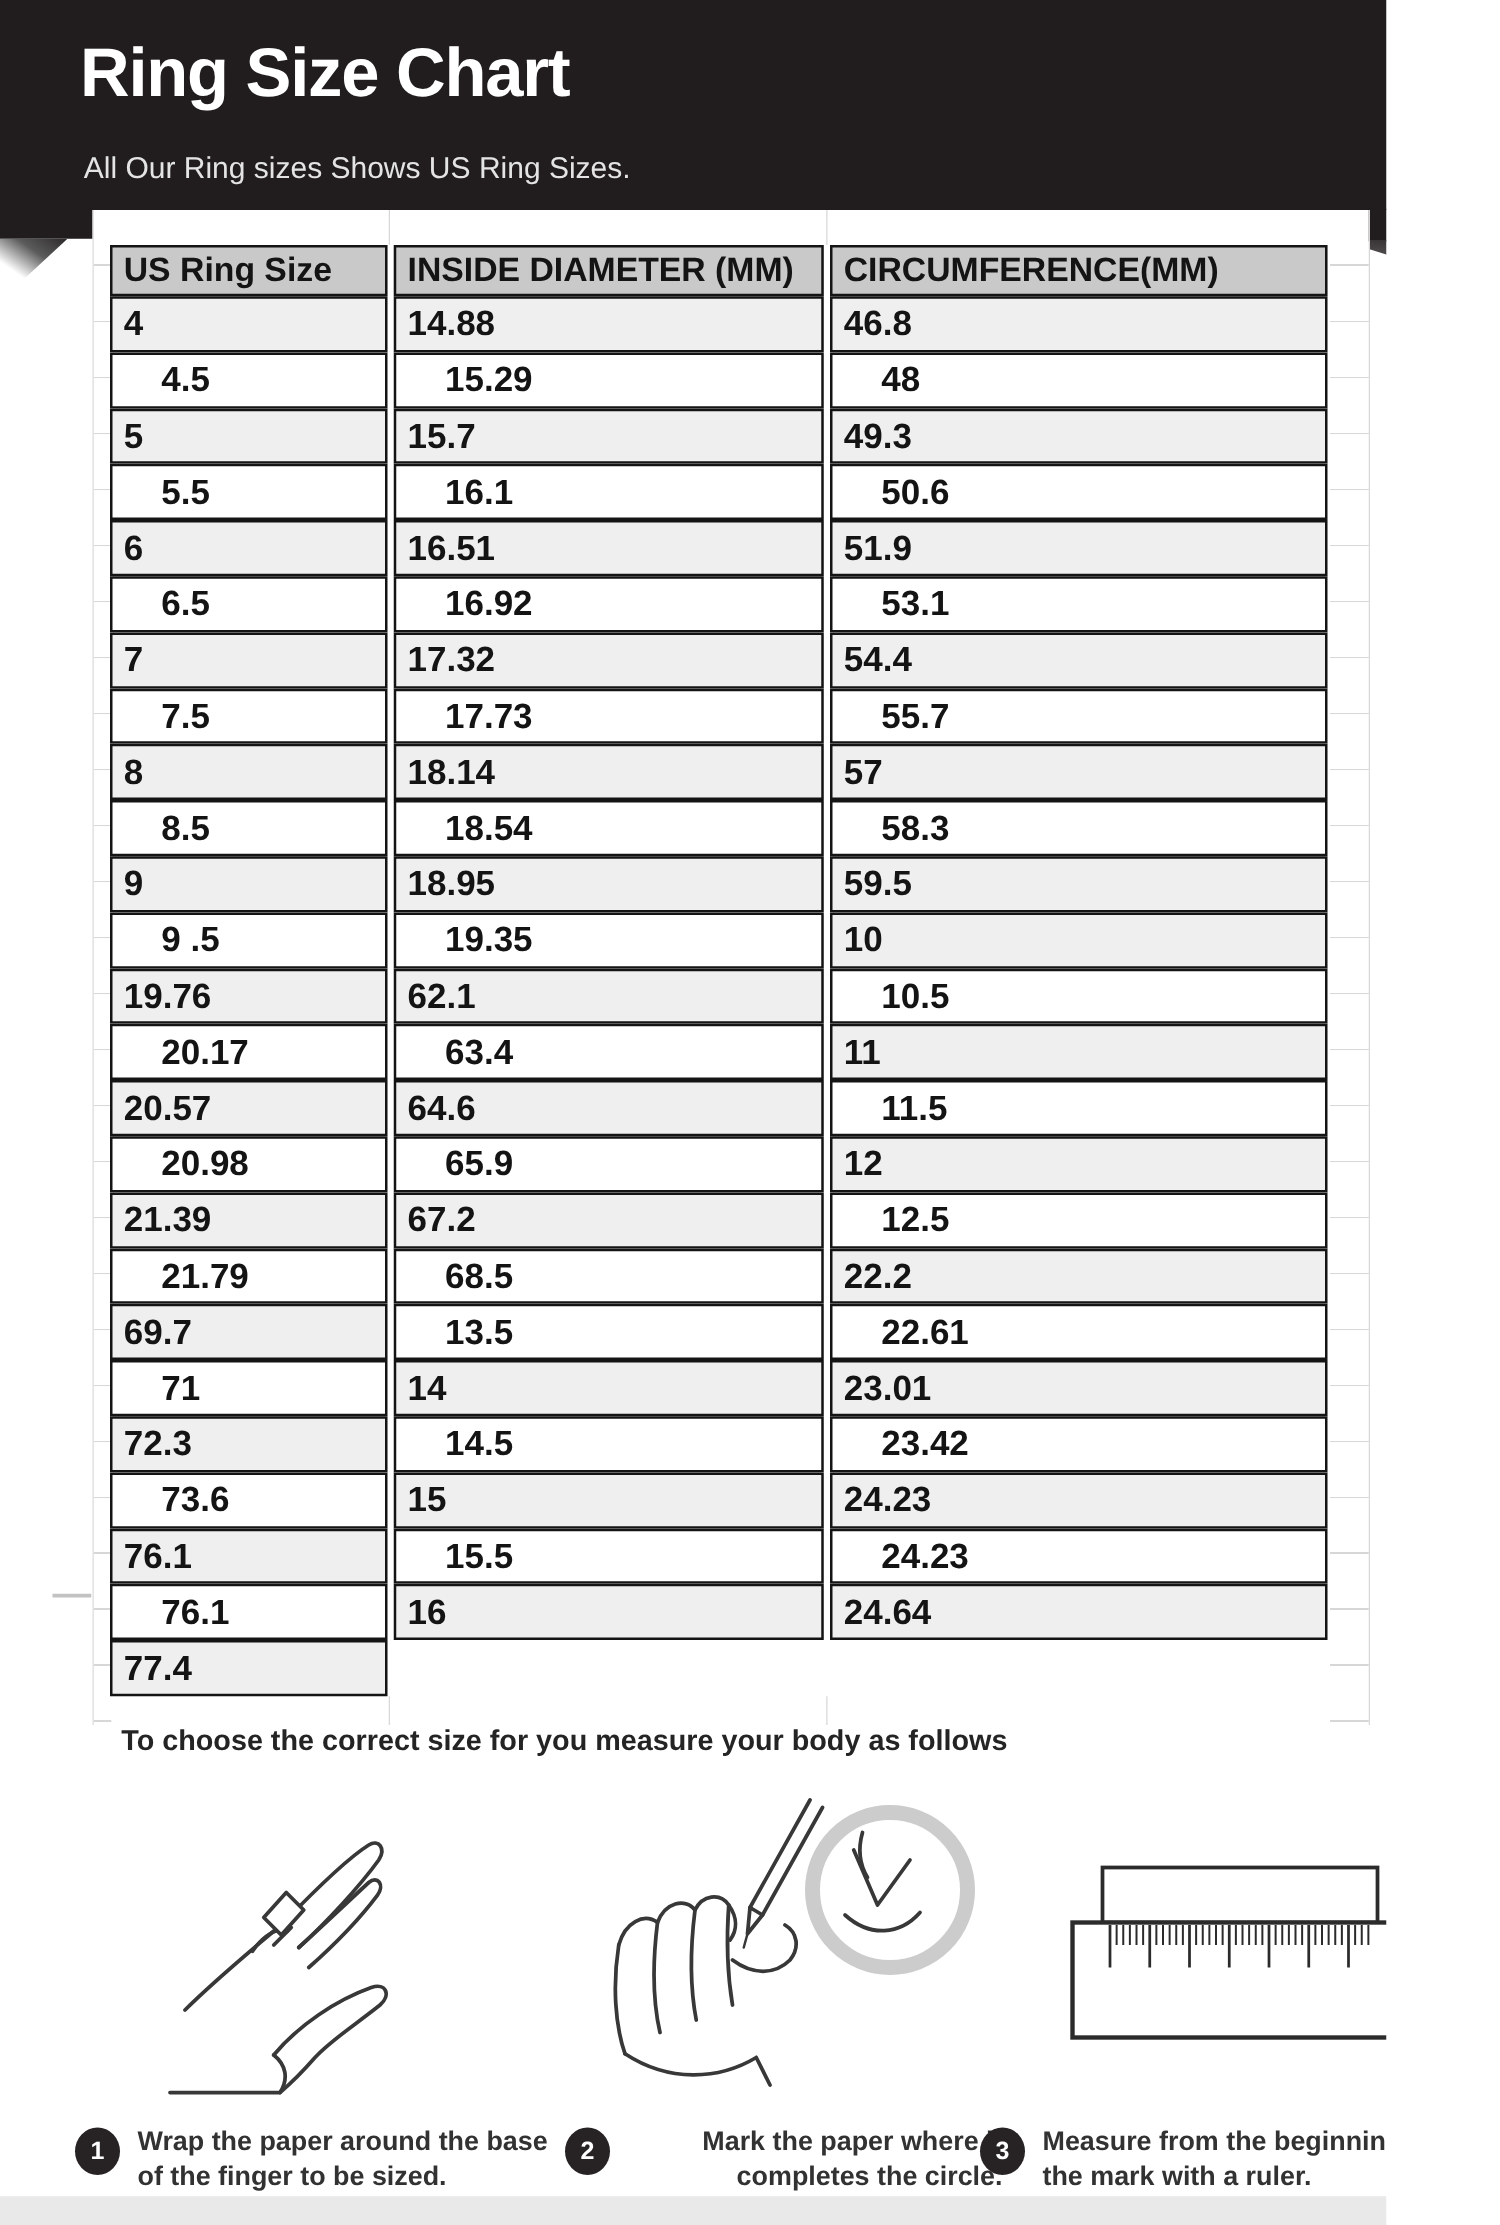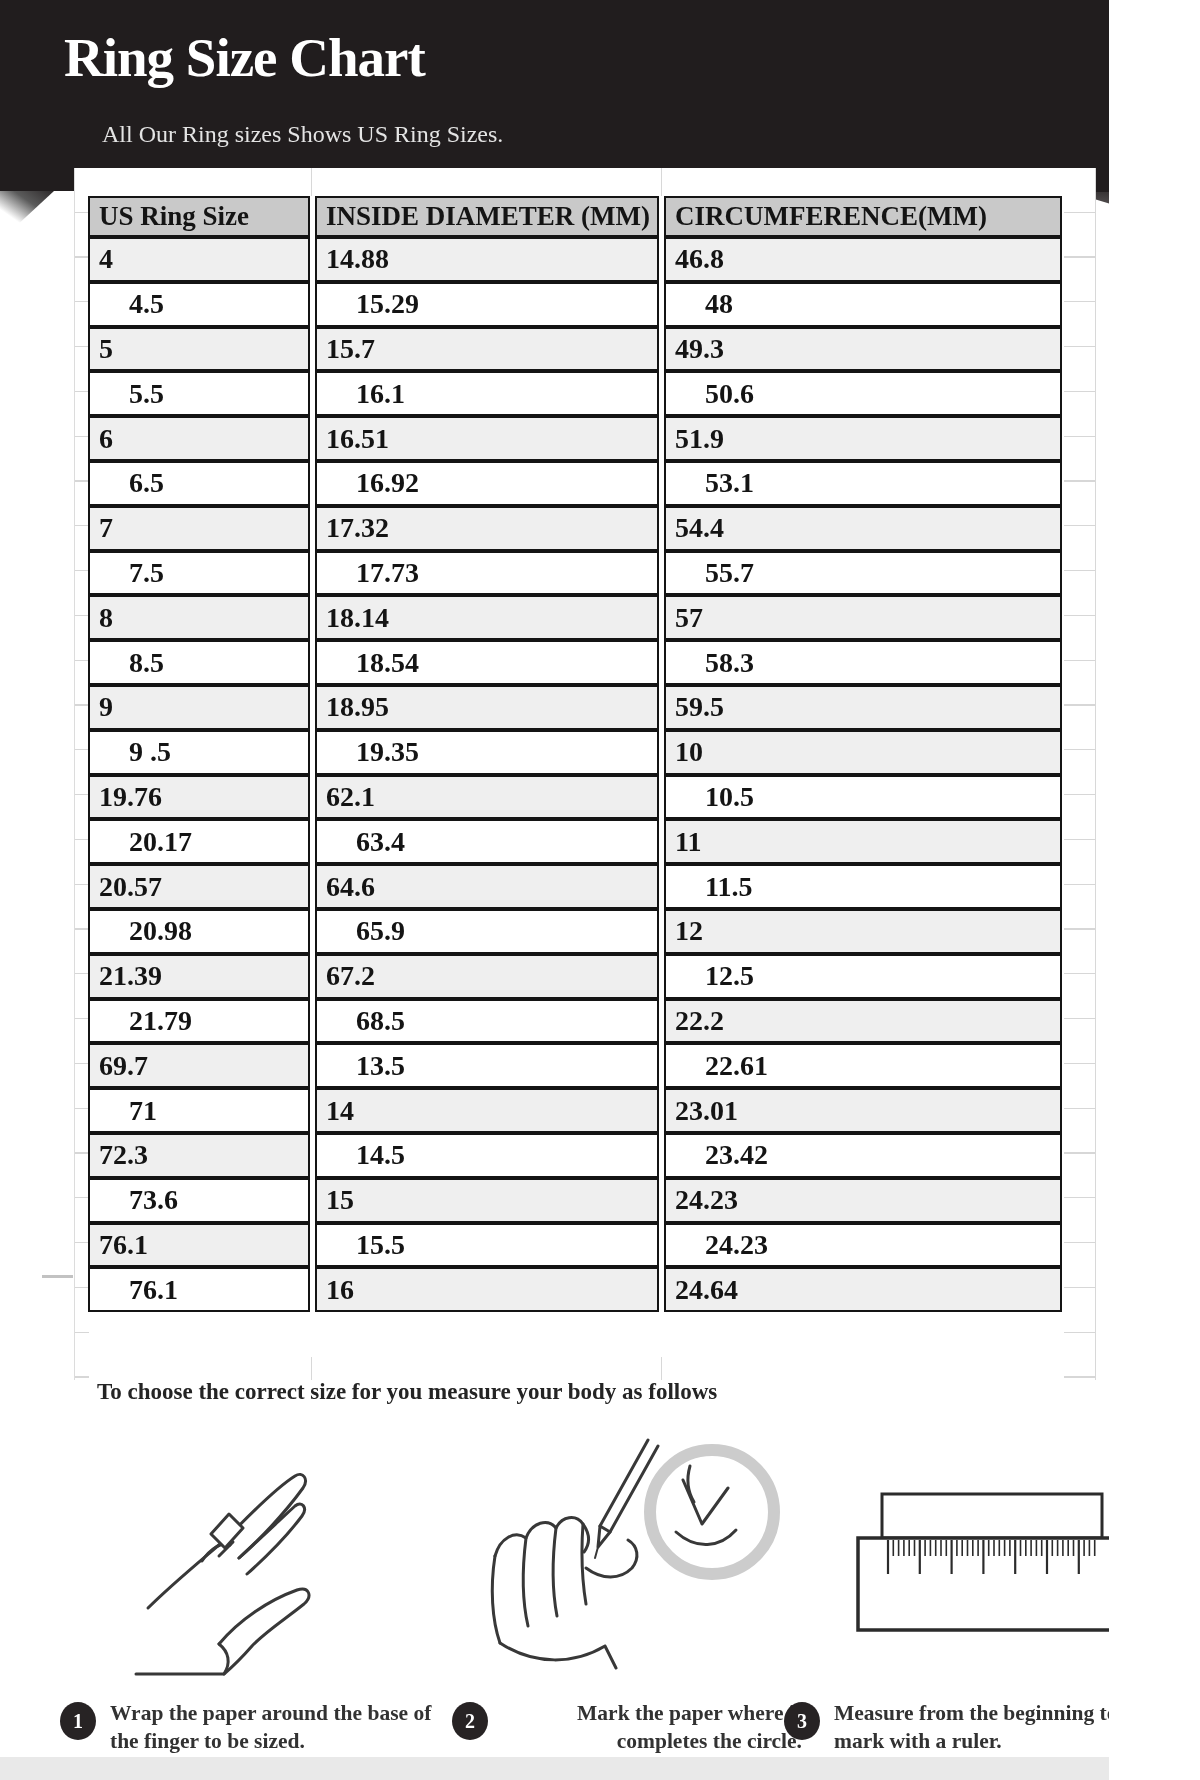--- a/index.html
+++ b/index.html
@@ -1,23 +1,23 @@
 <!DOCTYPE html>
 <html><head>
 <meta charset="utf-8">
 <style>
   html,body{margin:0;padding:0;background:#ffffff;}
   .page{position:relative;width:1109px;height:1780px;overflow:hidden;
-        font-family:Liberation Serif, serif;background:#ffffff;}
+        font-family:Liberation Sans, sans-serif;background:#ffffff;}
 
   
   .hero{position:absolute;left:0;top:0;width:1200px;height:168px;background:#211d1e;}
   .hero-title{position:absolute;left:64px;top:26px;font-size:55px;font-weight:bold;
               color:#ffffff;letter-spacing:-1px;}
-  .hero-subtitle{position:absolute;left:67px;top:121px;font-size:24px;color:#e4e4e4;margin-left:35px;}
+  .hero-subtitle{position:absolute;left:67px;top:121px;font-size:24px;color:#e4e4e4;}
   .hero-stub-left{position:absolute;left:0;top:167px;width:74px;height:24px;background:#211d1e;}
   .curl-left{position:absolute;left:0;top:191px;width:54px;height:50px;
              background:linear-gradient(215deg,#2c2829 0%,#5b5b5b 32%,rgba(255,255,255,0) 64%);
              clip-path:polygon(0 0,100% 0,0 100%);}
   .hero-stub-right{position:absolute;left:1095px;top:167px;width:105px;height:26px;background:#211d1e;}
   .curl-right{position:absolute;left:1095px;top:192px;width:105px;height:40px;
               background:linear-gradient(185deg,#272324 0%,#4f4b4c 40%,rgba(255,255,255,0) 74%);
               clip-path:polygon(0 0,100% 0,100% 100%,0 18%);}
   .gray-sliver{position:absolute;left:1156px;top:186px;width:30px;height:8px;background:#b7b7b7;}
 
@@ -148,20 +148,21 @@
       <div class="cell even">23.42</div>
       <div class="cell even">73.6</div>
       <div class="cell odd">15</div>
       <div class="cell odd">24.23</div>
       <div class="cell odd">76.1</div>
       <div class="cell even">15.5</div>
       <div class="cell even">24.23</div>
       <div class="cell even">76.1</div>
       <div class="cell odd">16</div>
       <div class="cell odd">24.64</div>
+      <div class="cell odd">77.4</div>
     </div>
 
   <div class="instr-heading">To choose the correct size for you measure your body as follows</div>
 
   <svg class="illustration" style="left:118px;top:1448px;" width="205" height="235" viewBox="0 0 205 235" fill="none" stroke="#383838" stroke-width="3" stroke-linecap="round" stroke-linejoin="round">
     <path d="M18,226 L106,226 C113,215 111,204 101,196"></path>
     <path d="M101,196 C121,172 151,152 179,142 C191,138 195,148 186,156 C166,172 147,184 134,198 C127,206 119,215 106,226"></path>
     <path d="M30,160 C55,135 86,110 109,90"></path>
     <path d="M109,90 C136,62 161,38 177,28 C185,23 191,31 185,40 C169,62 143,90 121,110"></path>
     <path d="M121,110 C143,90 164,70 177,58 C184,52 190,60 184,68 C169,88 147,110 129,126"></path>

